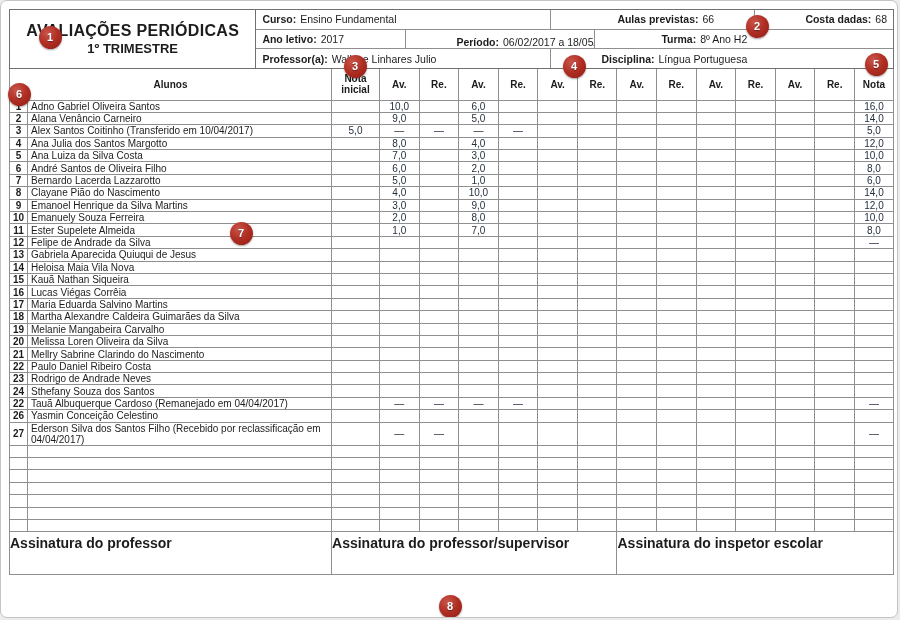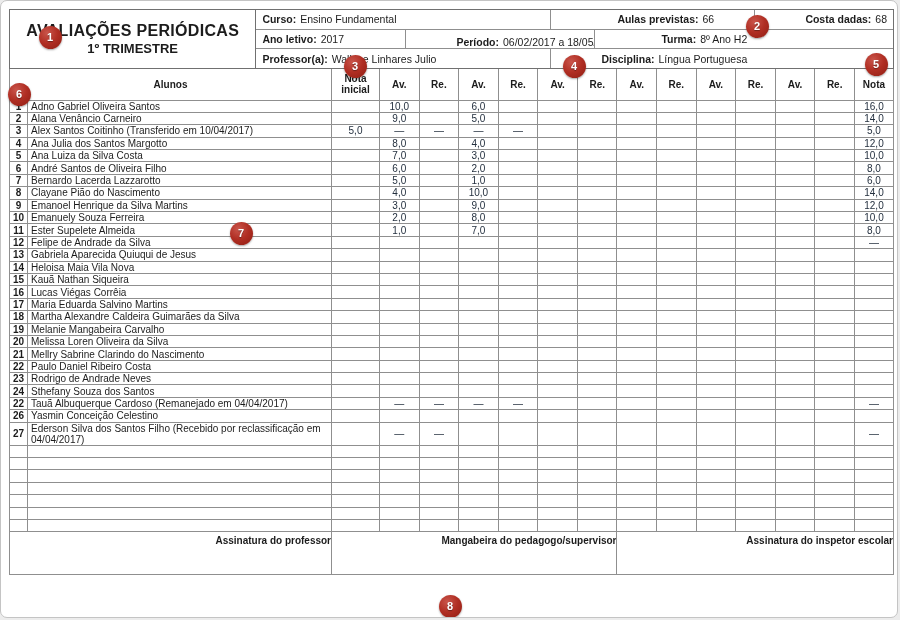--- a/index.html
+++ b/index.html
@@ -72,22 +72,22 @@
     font-size:10px;
     line-height:11px;
     vertical-align:middle;
   }
   td.num  { text-align:center; font-weight:bold; font-size:9.5px; }
   td.name { text-align:left; padding:0 3px; white-space:normal; }
   td.g    { text-align:center; color:#24303f; }
   .grid tfoot td {
     height:43px;
     vertical-align:top;
-    text-align:right;
-    font-size:10px; font-weight:bold;
+    text-align:left;
+    font-size:14px; font-weight:bold;
     padding-top:3px;
   }
 
   
   .ann {
     position:absolute;
     width:23px; height:23px;
     border-radius:50%;
     background:radial-gradient(circle at 36% 30%, #c9554b 0%, #b02e23 48%, #8e1d13 100%);
     color:#fff;
@@ -799,21 +799,21 @@
             <td class="g"></td>
             <td class="g"></td>
             <td class="g"></td>
             <td class="g"></td>
             <td class="g"></td>
           </tr>
         </tbody>
       <tfoot>
         <tr>
           <td colspan="2">Assinatura do professor</td>
-          <td colspan="7">Mangabeira do pedagogo/supervisor</td>
+          <td colspan="7">Assinatura do professor/supervisor</td>
           <td colspan="7">Assinatura do inspetor escolar</td>
         </tr>
       </tfoot>
     </table>
   </div>
 
   <div>
       <div class="ann" style="left: 37.5px; top: 24.5px;">1</div>
       <div class="ann" style="left: 744.5px; top: 13.5px;">2</div>
       <div class="ann" style="left: 342.5px; top: 53.5px;">3</div>

